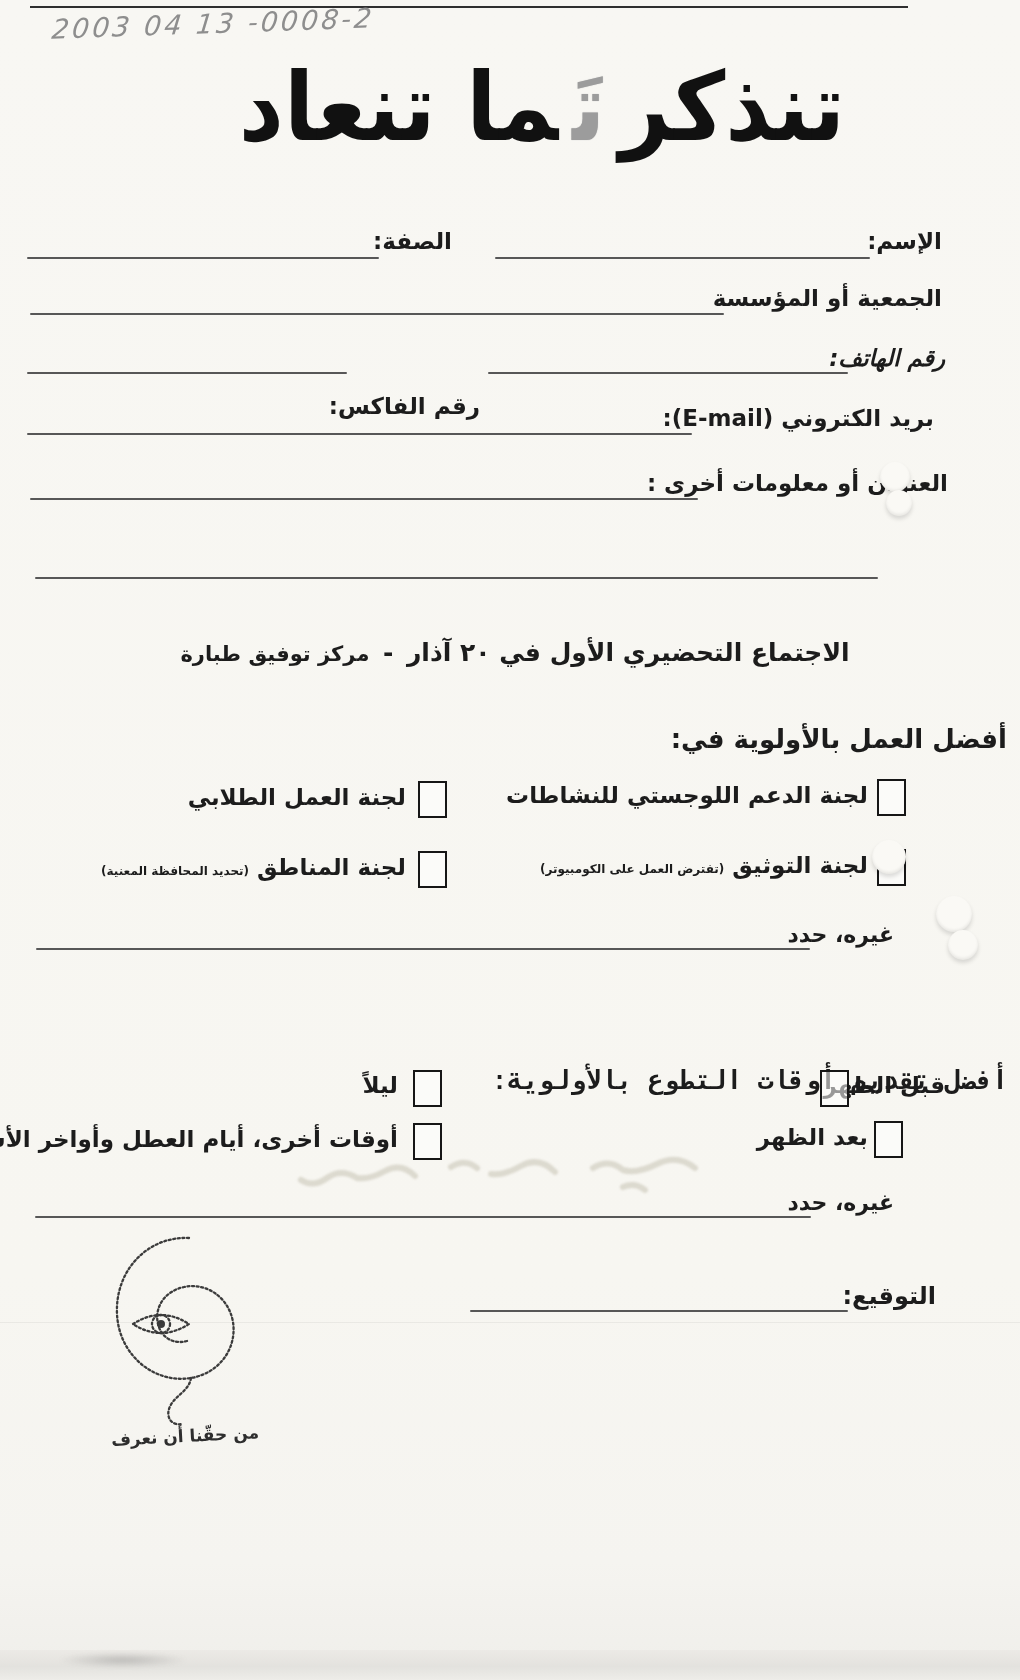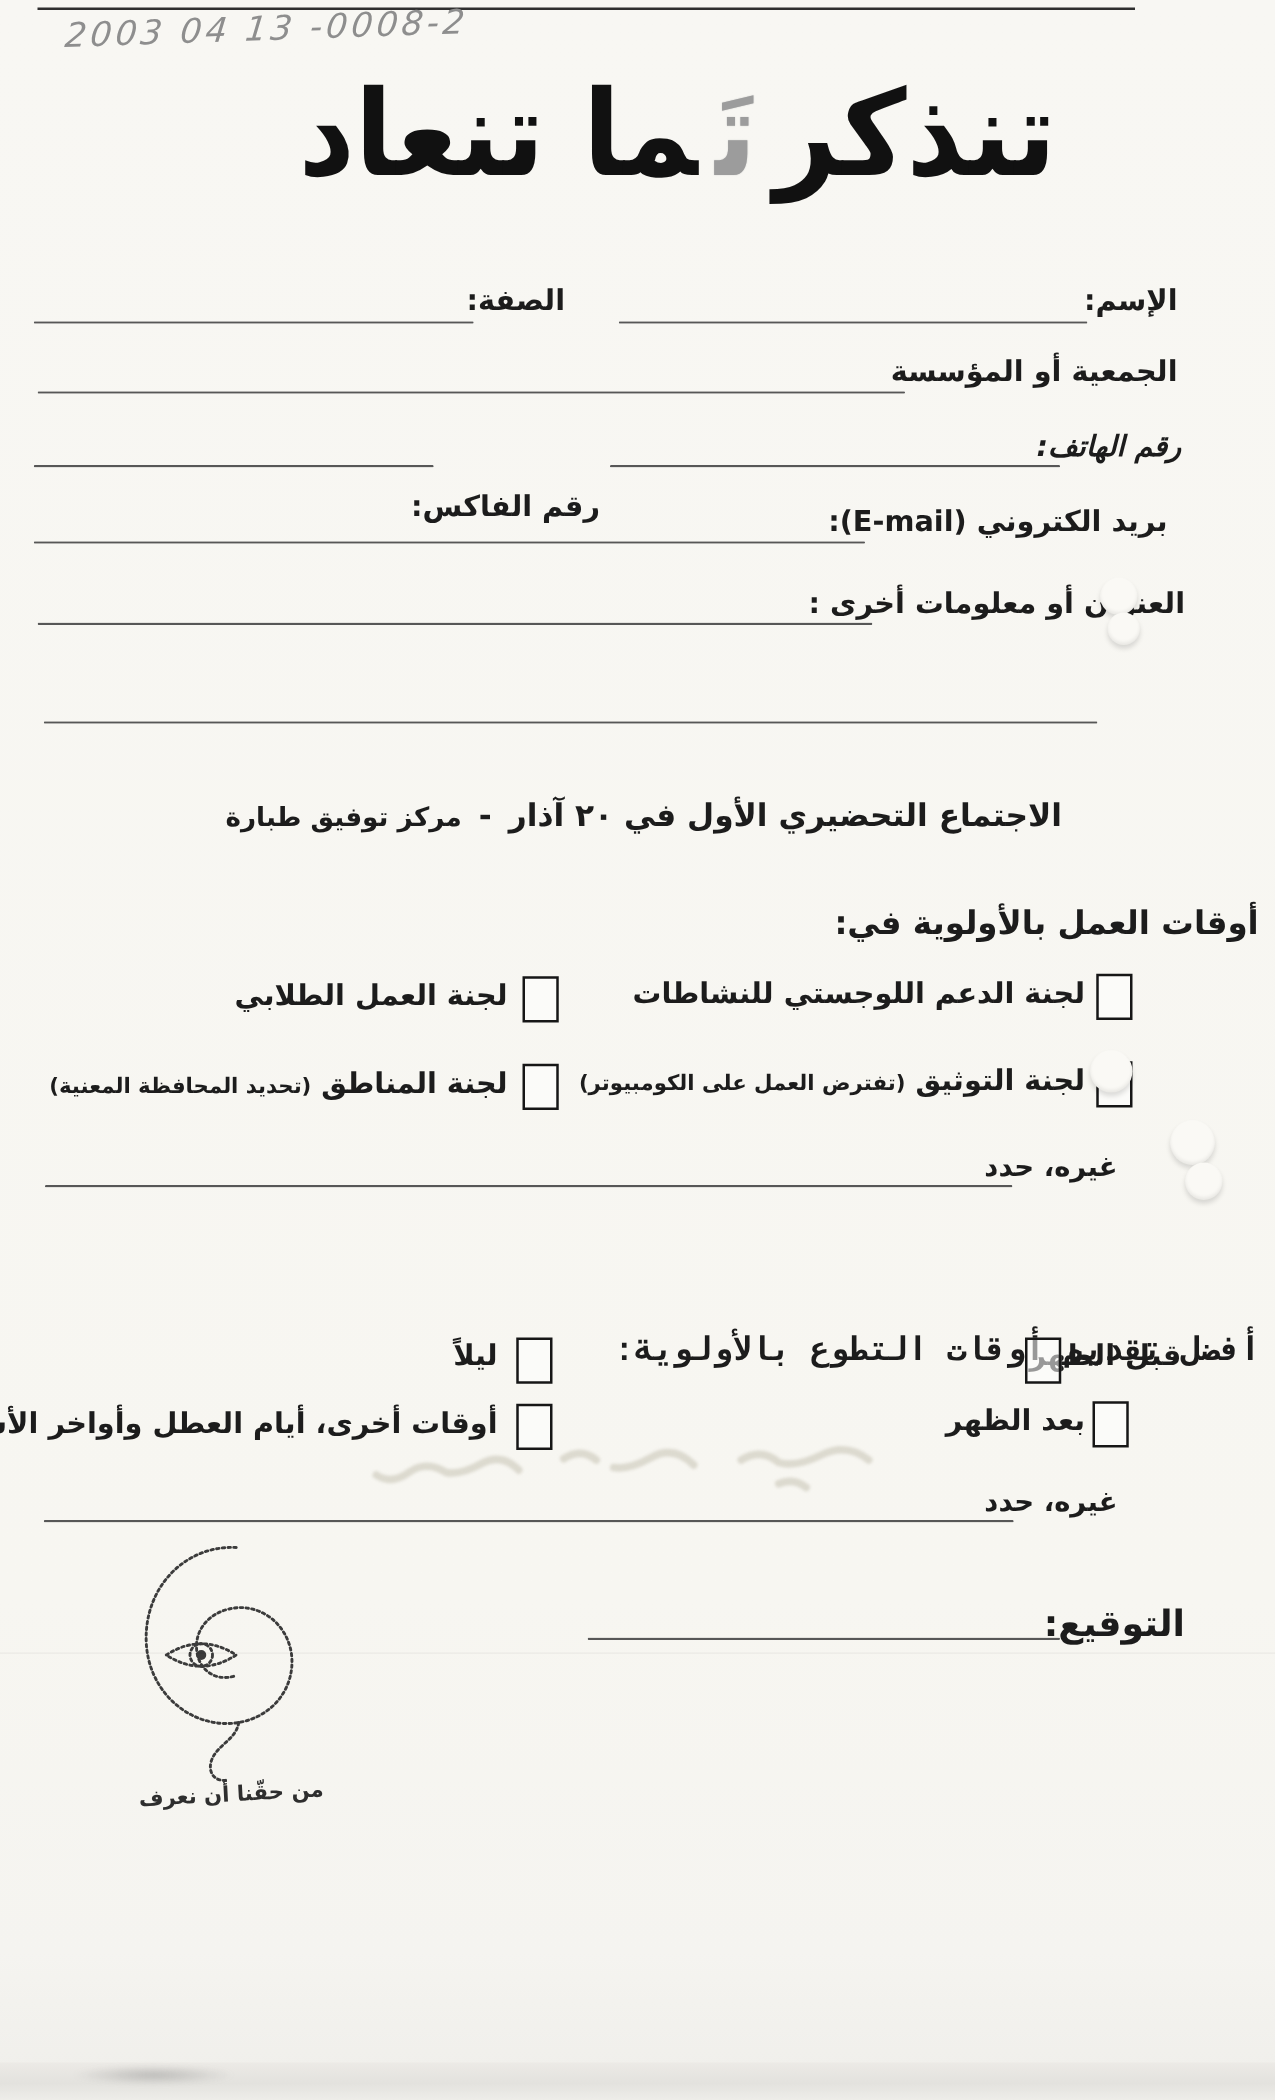--- a/index.html
+++ b/index.html
@@ -21,21 +21,21 @@
   .logo span{margin:0 7px;}
   .logo-gray{color:#9c9c9c;text-shadow:0 0 1px #bdbdbd;}
   .lbl{position:absolute;direction:rtl;white-space:nowrap;font-weight:bold;font-size:23px;color:#1c1c1c;}
   .wline{position:absolute;height:0;border-top:2px solid #575757;border-radius:1px;}
   .meeting{position:absolute;left:145px;top:638px;width:740px;text-align:center;direction:rtl;white-space:nowrap;font-weight:bold;}
   .mt{font-size:25px;text-align:center;}
   .msep{font-size:25px;margin:0 8px;}
   .mloc{font-size:21px;}
   .sec{position:absolute;direction:rtl;white-space:nowrap;font-weight:bold;font-size:26px;}
   .cbx{position:absolute;width:25px;height:33px;border:2.5px solid #161616;background:rgba(255,255,255,0.55);}
-  .note{font-size:17px;font-weight:bold;margin-left:32px;}
+  .note{font-size:12px;font-weight:bold;margin-left:32px;}
   .other{font-size:22px;}
   .caption{
     position:absolute;left:110px;top:1426px;width:150px;text-align:center;
     font-size:17px;font-weight:bold;color:#2e2e2e;transform:rotate(-3deg);direction:rtl;white-space:nowrap;
   }
   .eyelogo{position:absolute;left:103px;top:1228px;}
   .erased{position:absolute;filter:blur(1.3px);}
   .paper-edge{position:absolute;left:0;top:1322px;width:1020px;border-top:1px solid rgba(0,0,0,0.05);}
   .bottomband{
     position:absolute;left:0;top:1650px;width:1020px;height:30px;
@@ -81,21 +81,21 @@
   <div class="lbl" style="right:72px;top:470px;">العنوان أو معلومات أخرى :</div>
   <div class="wline" style="left:30px;top:498px;width:668px;"></div>
   <div class="wline" style="left:35px;top:577px;width:843px;"></div>
 
   <div class="meeting">
     <span class="mt">الاجتماع التحضيري الأول في ٢٠ آذار</span>
     <span class="msep">-</span>
     <span class="mloc">مركز توفيق طبارة</span>
   </div>
 
-  <div class="sec" style="right:13px;top:724px;">أوقات العمل بالأولوية في:</div>
+  <div class="sec" style="right:13px;top:724px;">أفضل العمل بالأولوية في:</div>
 
   <span class="cbx" style="right:114px;top:779px;"></span>
   <div class="lbl" style="right:152px;top:782px;">لجنة الدعم اللوجستي للنشاطات</div>
 
   <span class="cbx" style="left:418px;top:781px;"></span>
   <div class="lbl" style="right:614px;top:784px;">لجنة العمل الطلابي</div>
 
   <span class="cbx" style="right:114px;top:849px;"></span>
   <div class="lbl" style="right:152px;top:852px;">
     <span>لجنة التوثيق</span>
@@ -141,21 +141,21 @@
     <g fill="none" stroke="#3b3b3b" stroke-width="2.3" stroke-dasharray="2 2.6" stroke-linecap="round">
       <path d="M 86 10 C 45 8 12 42 14 86 C 16 128 52 156 88 150 C 117 145 134 120 130 94 C 126 70 104 54 81 59 C 62 63 51 79 55 96 C 58 109 70 117 84 113"></path>
       <path d="M 88 150 C 86 164 70 168 66 181 C 63 191 70 198 79 196"></path>
       <path d="M 30 96 Q 58 78 86 96 Q 58 114 30 96 Z"></path>
       <circle cx="58" cy="96" r="9"></circle>
     </g>
     <circle cx="58" cy="96" r="4" fill="#3b3b3b"></circle>
   </svg>
   <div class="caption">من حقّنا أن نعرف</div>
 
-  <div class="lbl" style="right:72px;top:1282px;font-size:29px;">التوقيع:</div>
+  <div class="lbl" style="right:84px;top:1282px;font-size:24px;">التوقيع:</div>
   <div class="wline" style="left:470px;top:1310px;width:378px;"></div>
 
   <div class="paper-edge"></div>
   <div class="hole" style="left:880px;top:462px;width:30px;height:30px;"></div>
   <div class="hole" style="left:886px;top:490px;width:26px;height:26px;"></div>
   <div class="hole" style="left:872px;top:840px;width:34px;height:34px;"></div>
   <div class="hole" style="left:936px;top:896px;width:36px;height:36px;"></div>
   <div class="hole" style="left:948px;top:930px;width:30px;height:30px;"></div>
   <div class="bottomband"></div>
   <div class="smudge"></div>

